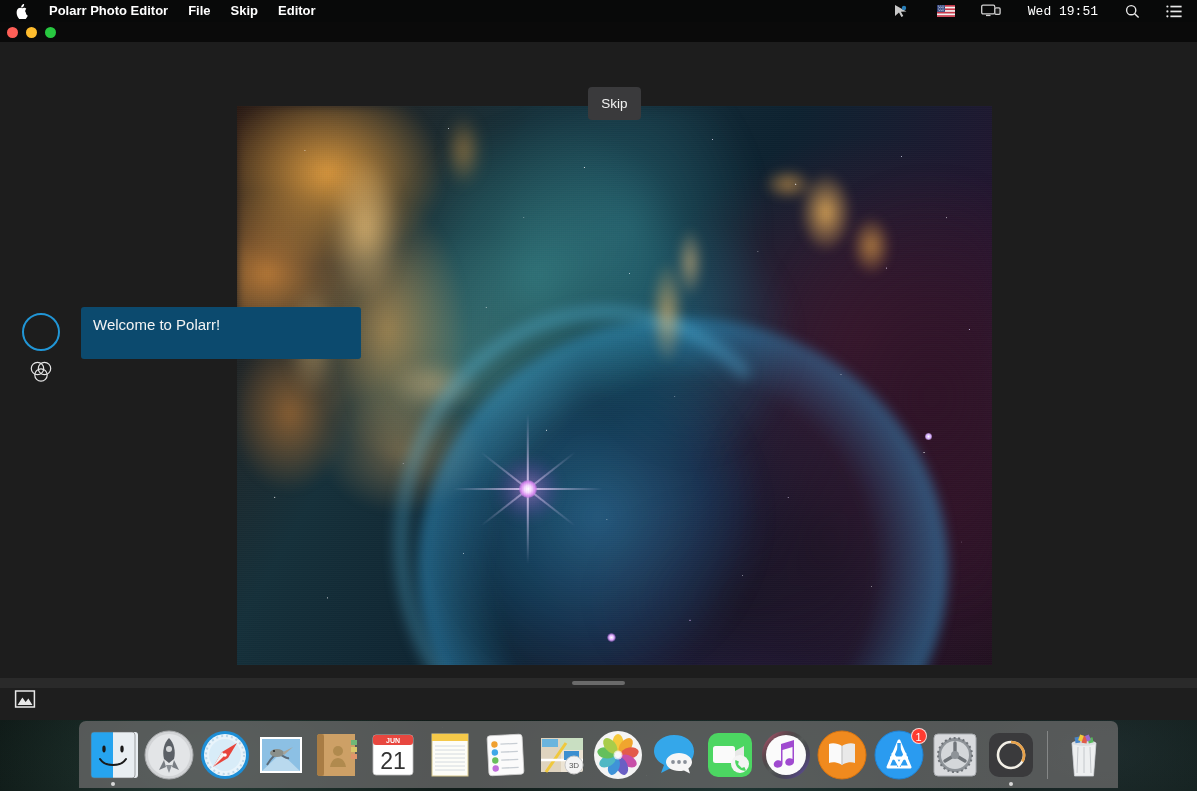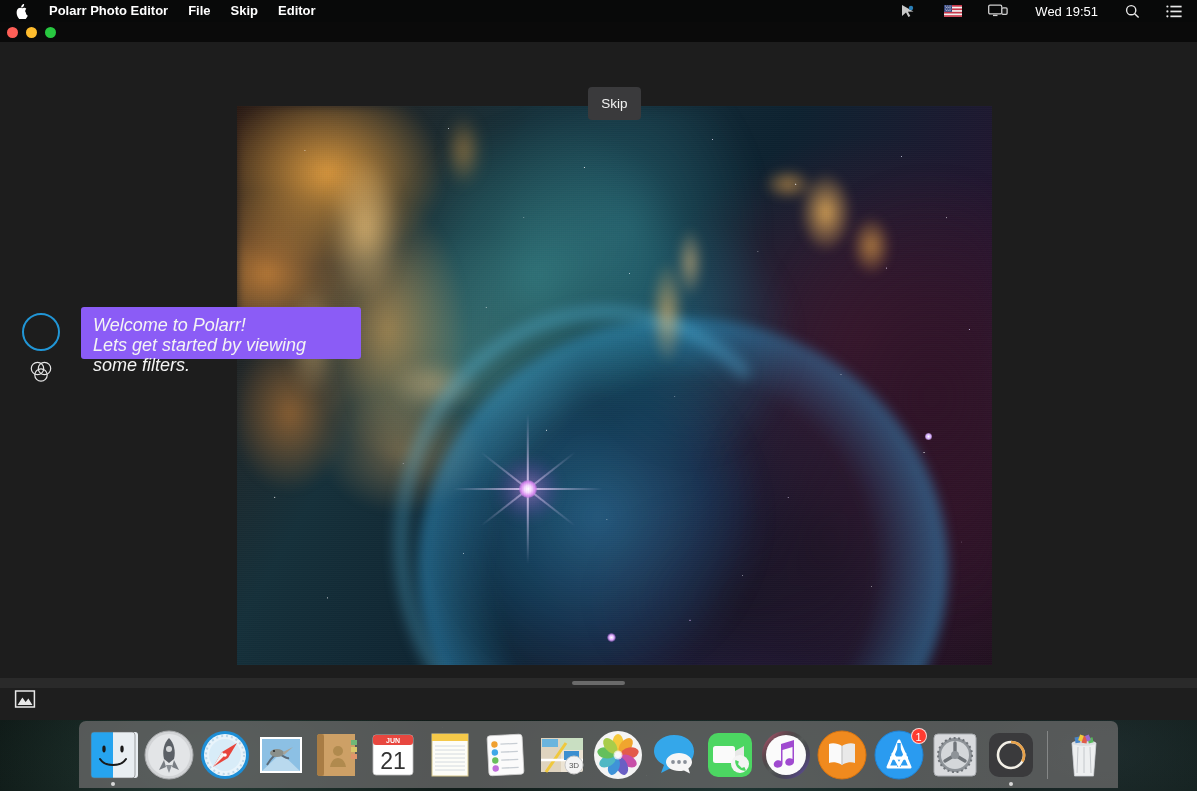--- a/index.html
+++ b/index.html
@@ -36,21 +36,21 @@
     position:absolute; left:0; top:0; width:1197px; height:22px;
     background:rgba(8,8,8,.94);
     display:flex; align-items:center;
     color:#fff; font-size:13px; z-index:60;
     -webkit-font-smoothing:antialiased;
   }
   .mb-left { display:flex; align-items:center; height:22px; }
   .mb-item { padding:0 10px; height:22px; line-height:22px; white-space:nowrap; font-size:13px;font-weight:bold; }
   .mb-apple { padding:0 11px 0 14px; height:22px; display:flex; align-items:center; }
   .mb-app { font-weight:bold; }
-  .mb-right { margin-left:auto; display:flex; align-items:center; height:22px; padding-right:8px; gap:12px; }
+  .mb-right { margin-left:auto; display:flex; align-items:center; height:22px; padding-right:8px; gap:12px;font-family:Liberation Mono, monospace; }
   .mb-icn { height:22px; display:flex; align-items:center; padding:0 7px; }
   .mb-clock { padding:0 8px; font-size:13px; white-space:nowrap; }
 
   
   #appwin {
     position:absolute; left:0; top:22px; width:1197px; height:698px;
     background:#1d1d1d; z-index:20;
   }
   #titlebar {
     position:absolute; left:0; top:0; width:1197px; height:20px;
@@ -227,23 +227,23 @@
   
   #spotlight {
     position:absolute; left:6px; top:271px; width:38px; height:38px;
     border:2px solid #2196d6; border-radius:50%; z-index:41;
   }
   #filters-icon { position:absolute; left:12px; top:318px; width:26px; height:24px; z-index:41; }
 
   
   #tooltip {
     position:absolute; left:65px; top:265px; width:280px; height:52px;
-    background:#8b5cf6; color:#f4f4f4; border-radius:3px;
+    background:#0c4a6e; color:#f4f4f4; border-radius:3px;
     padding:8px 12px 0 12px; z-index:41;
-    font-size:18px; line-height:20px;font-style:italic;
+    font-size:15px; line-height:20px;
   }
 
   
   #splitter {
     position:absolute; left:0; top:656px; width:1197px; height:10px;
     background:#2a2a2a; z-index:30;
   }
   #splitter-grip {
     position:absolute; left:572px; top:3px; width:53px; height:4px;
     background:#6a6a6a; border-radius:2px; cursor:ns-resize;
@@ -403,21 +403,20 @@
           <g fill="none" stroke="#e6e6e6" stroke-width="1.2">
             <circle cx="9.5" cy="8.5" r="6.2"></circle>
             <circle cx="16.5" cy="8.5" r="6.2"></circle>
             <circle cx="13" cy="15" r="6.2"></circle>
           </g>
         </svg>
       </div>
 
       <div id="tooltip">
         <div>Welcome to Polarr!</div>
-        <div>Lets get started by viewing some filters.</div>
       </div>
     </div>
 
     <div id="splitter">
       <div id="splitter-grip"></div>
     </div>
 
     <div id="bottompanel"></div>
   </div>
 

